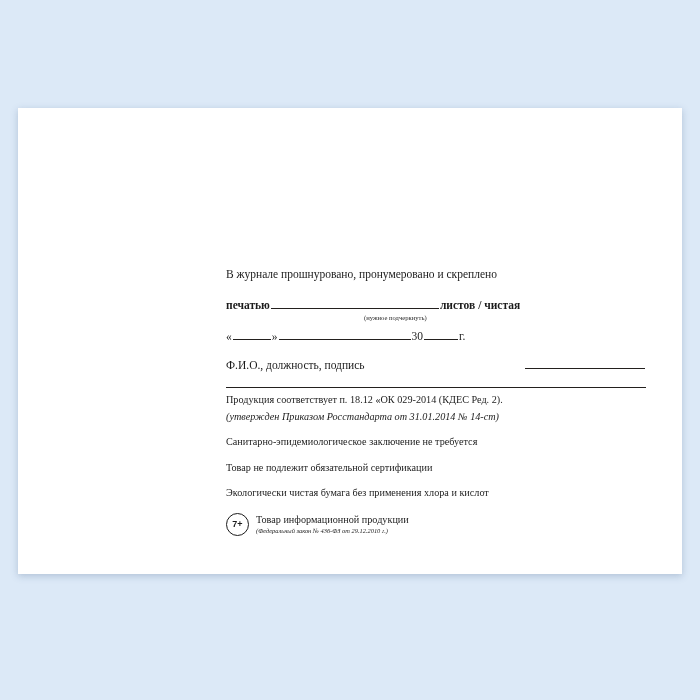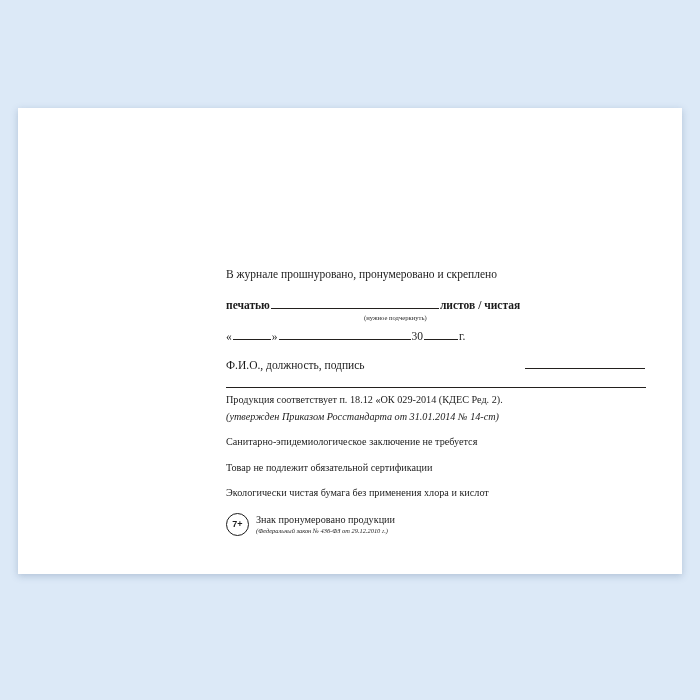--- a/index.html
+++ b/index.html
@@ -152,20 +152,20 @@
       <div class="para tight">Продукция соответствует п. 18.12 «ОК 029-2014 (КДЕС Ред. 2).</div>
       <div class="para ital">(утвержден Приказом Росстандарта от 31.01.2014 № 14-ст)</div>
 
       <div class="para">Санитарно-эпидемиологическое заключение не требуется</div>
       <div class="para">Товар не подлежит обязательной сертификации</div>
       <div class="para">Экологически чистая бумага без применения хлора и кислот</div>
 
       <div class="mark-row">
         <div class="age-badge">7+</div>
         <div>
-          <div class="mark-text">Знак пронумеровано продукции</div>
+          <div class="mark-text">Товар информационной продукции</div>
           <div class="mark-sub">(Федеральный закон № 436-ФЗ от 29.12.2010 г.)</div>
         </div>
       </div>
 
     </div>
   </div>
 </div>
 
 </body></html>

